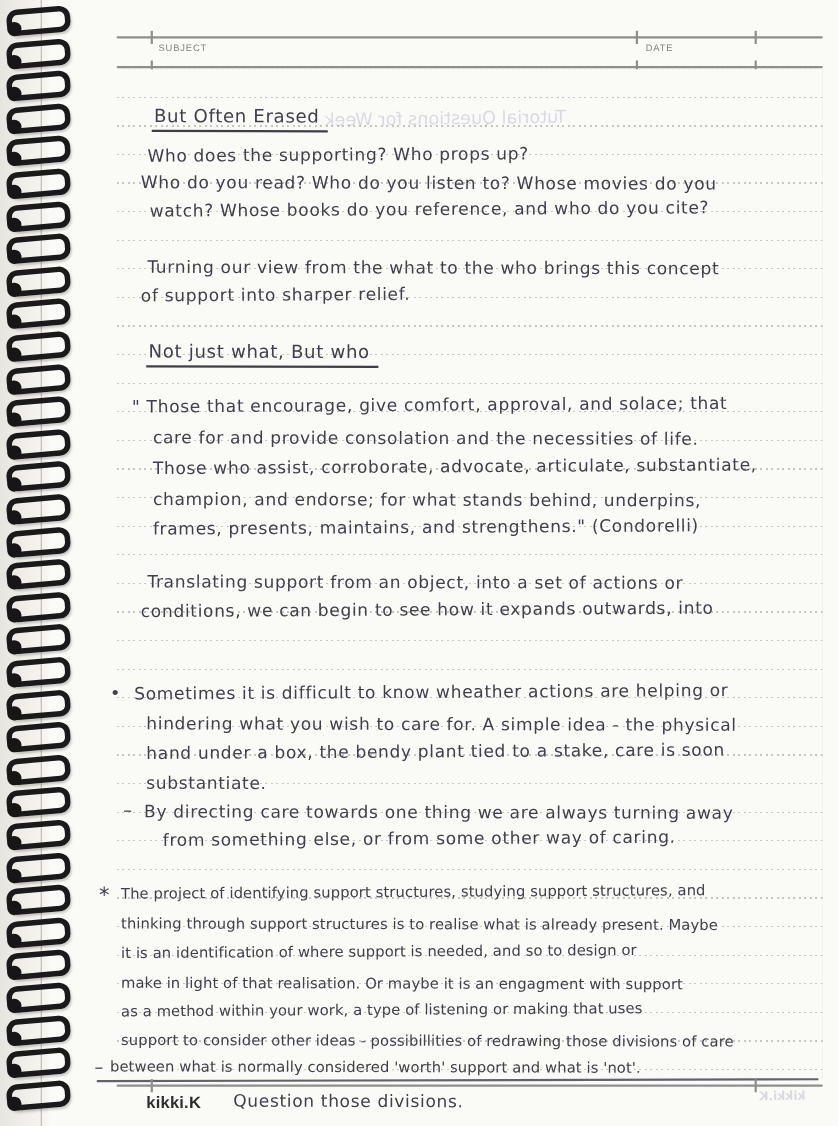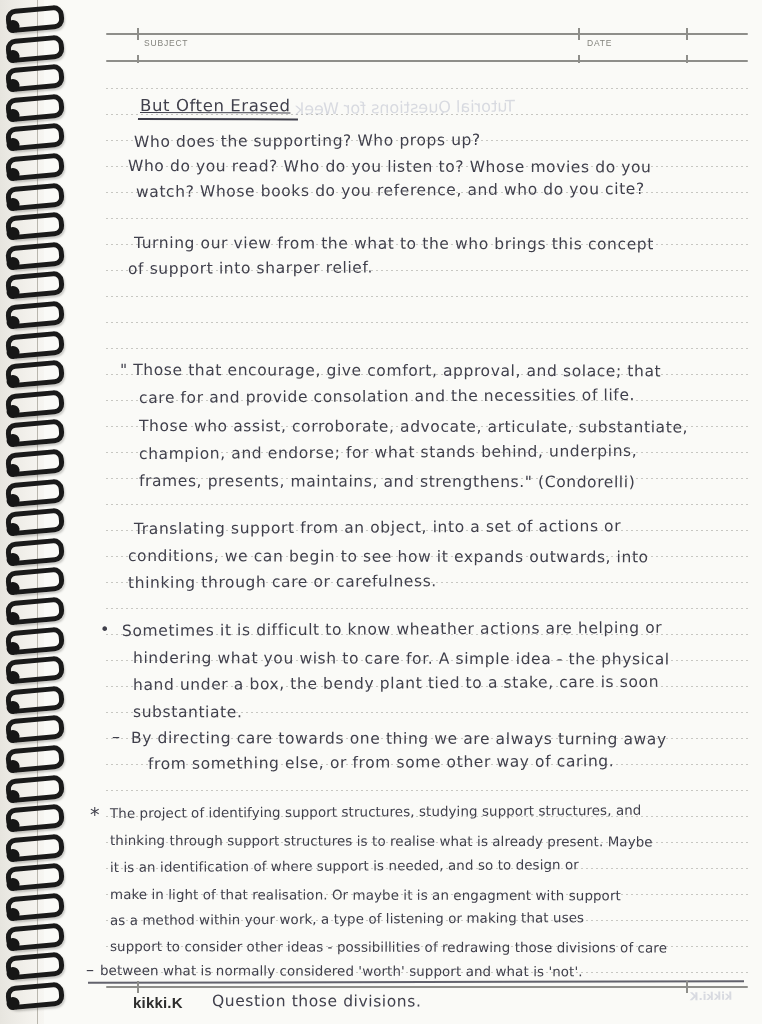--- a/index.html
+++ b/index.html
@@ -91,39 +91,39 @@
   <div class="tick" style="left:137px;top:55px;"></div>
   <div class="tick" style="left:578px;top:55px;"></div>
   <div class="tick" style="left:686px;top:55px;"></div>
   <div class="plabel" style="left:144px;top:38px;">SUBJECT</div>
   <div class="plabel" style="left:587px;top:38px;">DATE</div>
 
   <div class="ruled"></div>
 
   <div class="bleed" style="left:295px;top:98px;font-size:16px;">Tutorial Questions for Week</div>
 
-  <div class="hw hw-heading" style="left:138px;top:96px;text-decoration:underline;">But Often Erased</div>
+  <div class="hw hw-heading" style="left:138px;top:96px;">But Often Erased</div>
 
   <div class="hw" style="left:134px;top:133px;">Who does the supporting? Who props up?</div>
   <div class="hw" style="left:128px;top:157px;">Who do you read? Who do you listen to? Whose movies do you</div>
   <div class="hw" style="left:136px;top:183px;">watch? Whose books do you reference, and who do you cite?</div>
 
   <div class="hw" style="left:134px;top:234px;">Turning our view from the what to the who brings this concept</div>
   <div class="hw" style="left:128px;top:260px;">of support into sharper relief.</div>
 
+  <div class="hw hw-heading" style="left:133px;top:310px;">Not just what, But who</div>
 
   <div class="hw" style="left:120px;top:361px;">" Those that encourage, give comfort, approval, and solace; that</div>
   <div class="hw" style="left:139px;top:389px;">care for and provide consolation and the necessities of life.</div>
   <div class="hw" style="left:139px;top:417px;">Those who assist, corroborate, advocate, articulate, substantiate,</div>
   <div class="hw" style="left:139px;top:445px;">champion, and endorse; for what stands behind, underpins,</div>
   <div class="hw" style="left:139px;top:472px;">frames, presents, maintains, and strengthens." (Condorelli)</div>
 
   <div class="hw" style="left:134px;top:520px;">Translating support from an object, into a set of actions or</div>
   <div class="hw" style="left:128px;top:547px;">conditions, we can begin to see how it expands outwards, into</div>
-  <div class="hw" style="left:128px;top:574px;">thinking through care or carefulness.</div>
 
   <div class="marker" style="left:100px;top:620px;">•</div>
   <div class="hw" style="left:122px;top:622px;">Sometimes it is difficult to know wheather actions are helping or</div>
   <div class="hw" style="left:133px;top:649px;">hindering what you wish to care for. A simple idea - the physical</div>
   <div class="hw" style="left:133px;top:676px;">hand under a box, the bendy plant tied to a stake, care is soon</div>
   <div class="hw" style="left:133px;top:703px;">substantiate.</div>
 
   <div class="marker" style="left:112px;top:727px;">–</div>
   <div class="hw" style="left:131px;top:729px;">By directing care towards one thing we are always turning away</div>
   <div class="hw" style="left:148px;top:755px;">from something else, or from some other way of caring.</div>

